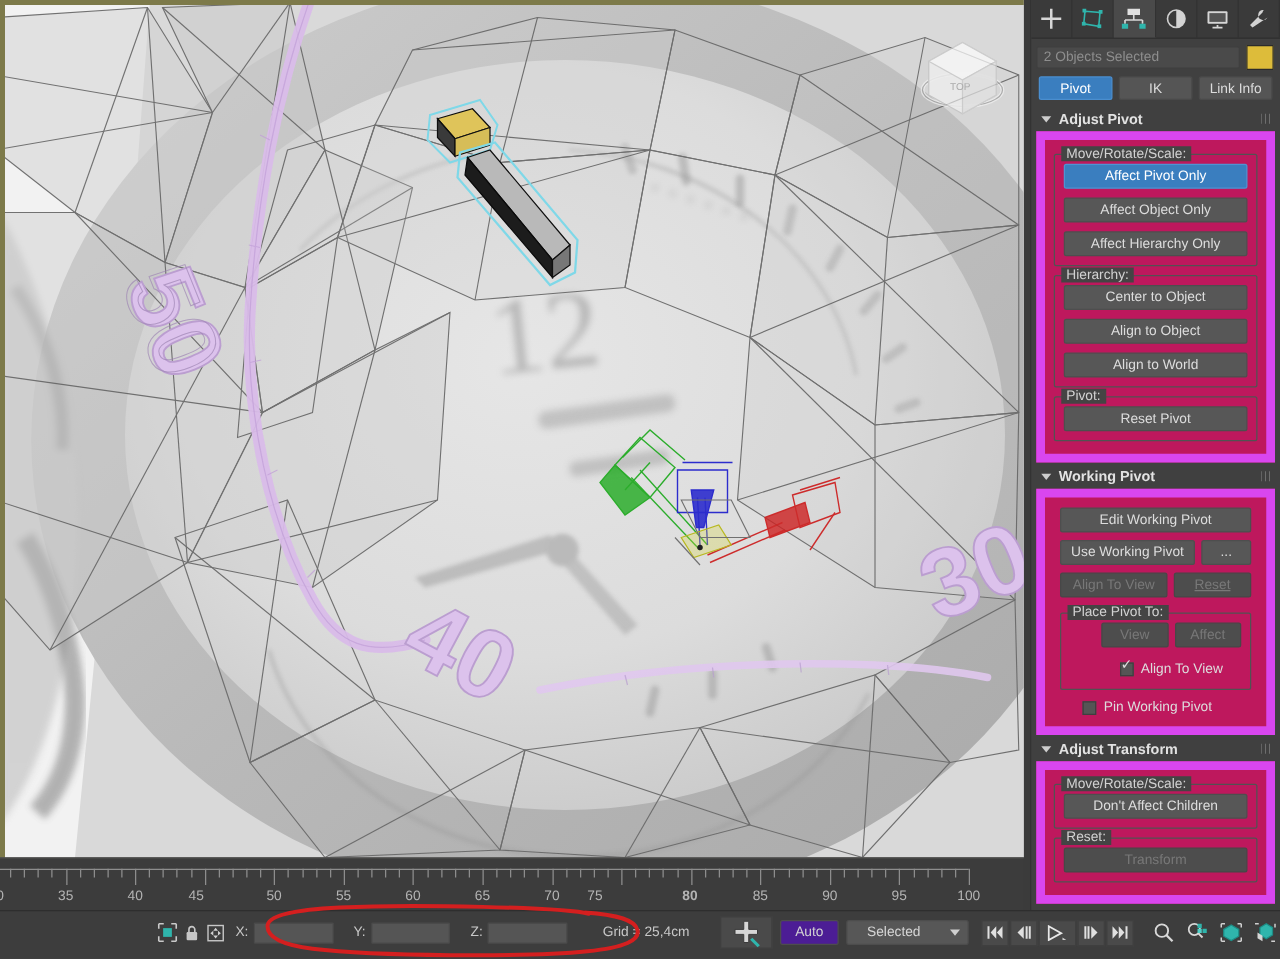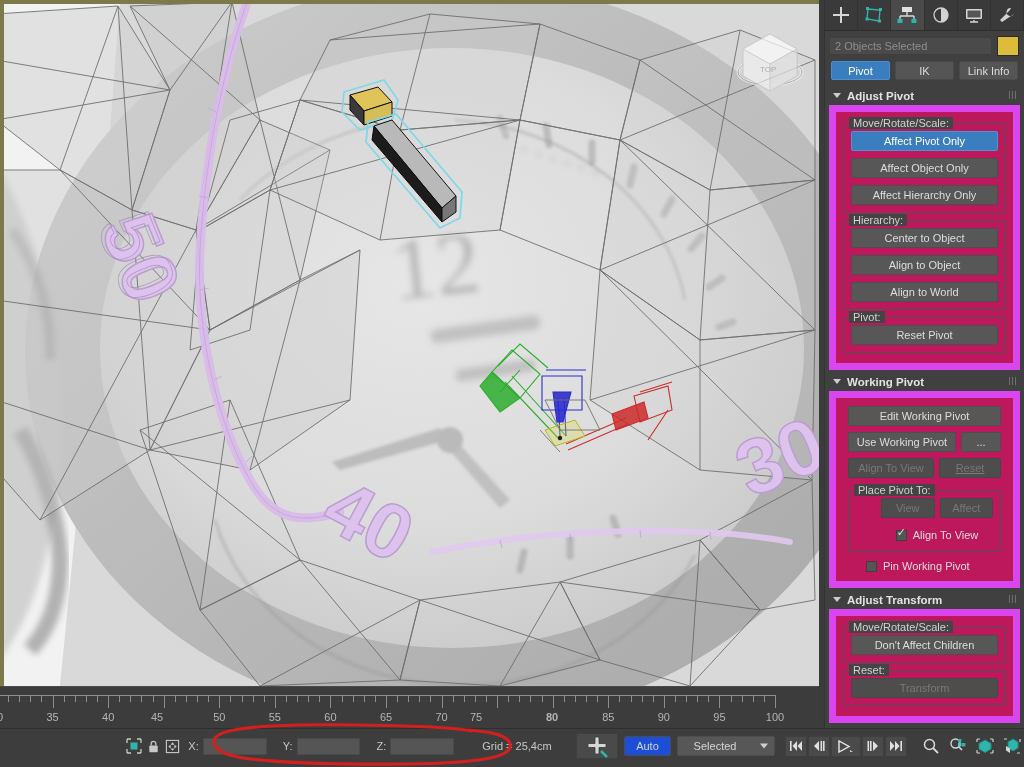--- a/index.html
+++ b/index.html
@@ -60,21 +60,21 @@
   .coord-label { color: #c8c8c8; font-size: 11px; margin-right: 4px; }
   .coord-field {
     width: 72px; height: 17px;
     background: #555555;
     border: 1px solid #4a4a4a;
     border-radius: 1px;
   }
   .grid-text { color: #c8c8c8; font-size: 11px; white-space: nowrap; }
 
   .btn-flat {
-    background: #1d4ed8; color: #d2d2d2;
+    background: #4c1d95; color: #d2d2d2;
     border: 1px solid #4d4d4d; border-radius: 2px;
     height: 20px; display:flex; align-items:center; justify-content:center;
     font-size: 11px;
   }
   .select-flat {
     background: #575757; color: #d6d6d6;
     border: 1px solid #4d4d4d; border-radius: 2px;
     height: 20px; display: flex; align-items: center;
     padding: 0 6px; font-size: 11px; position: relative;
   }

